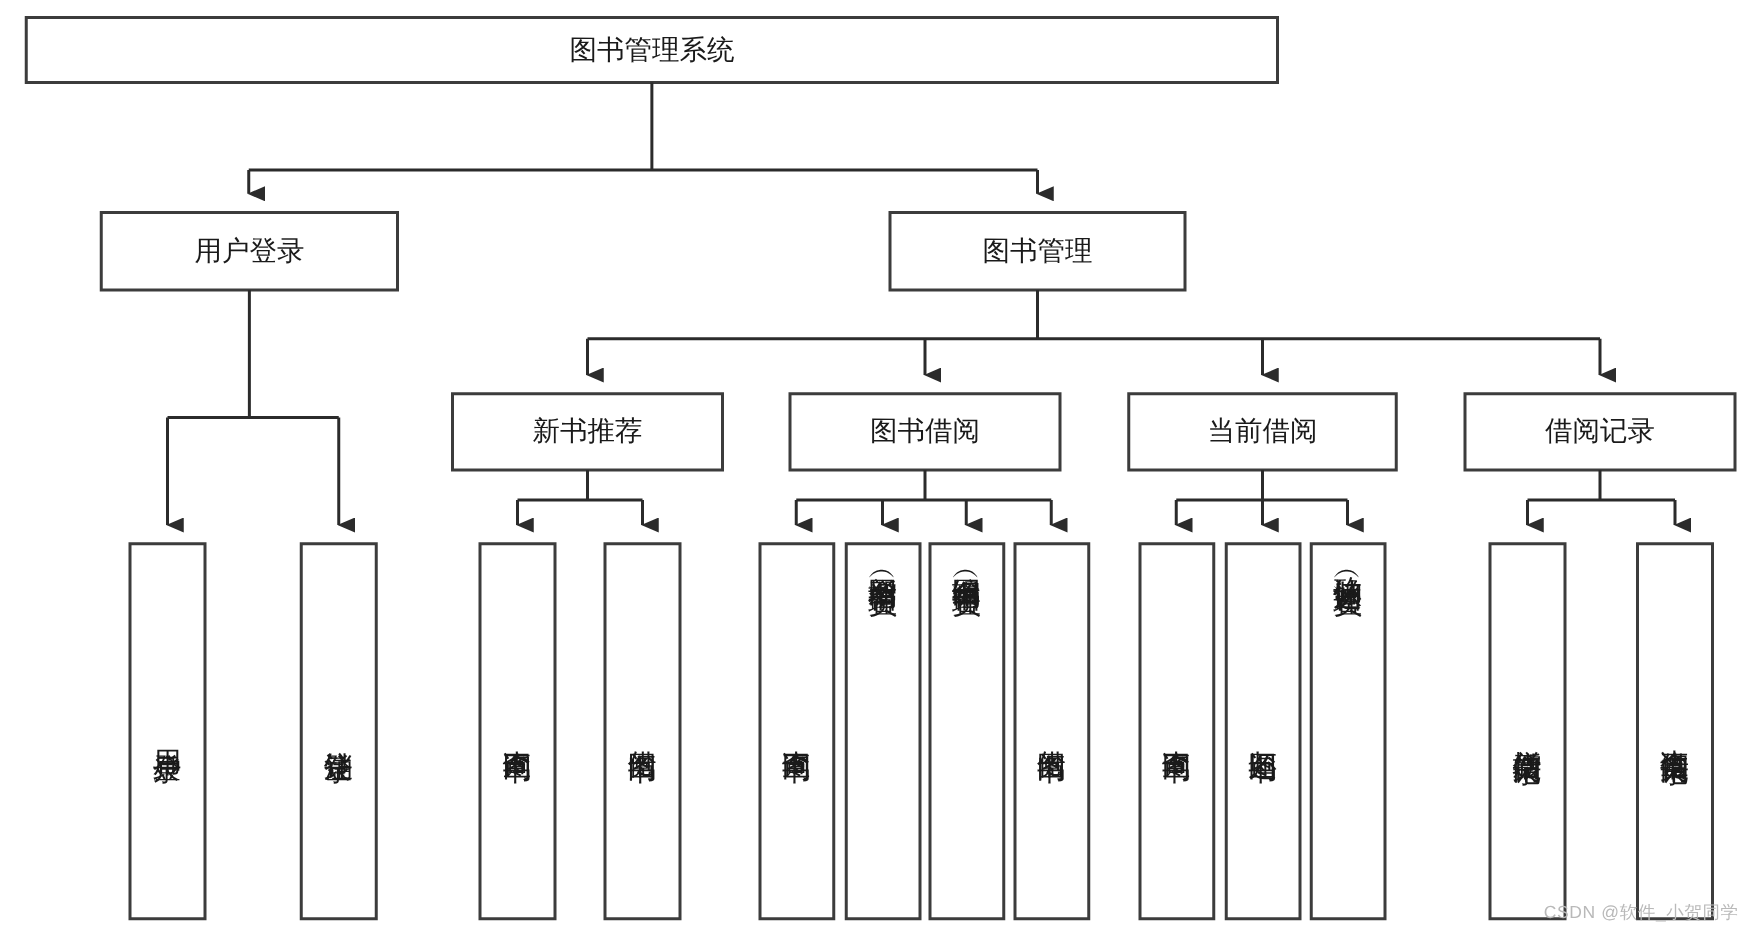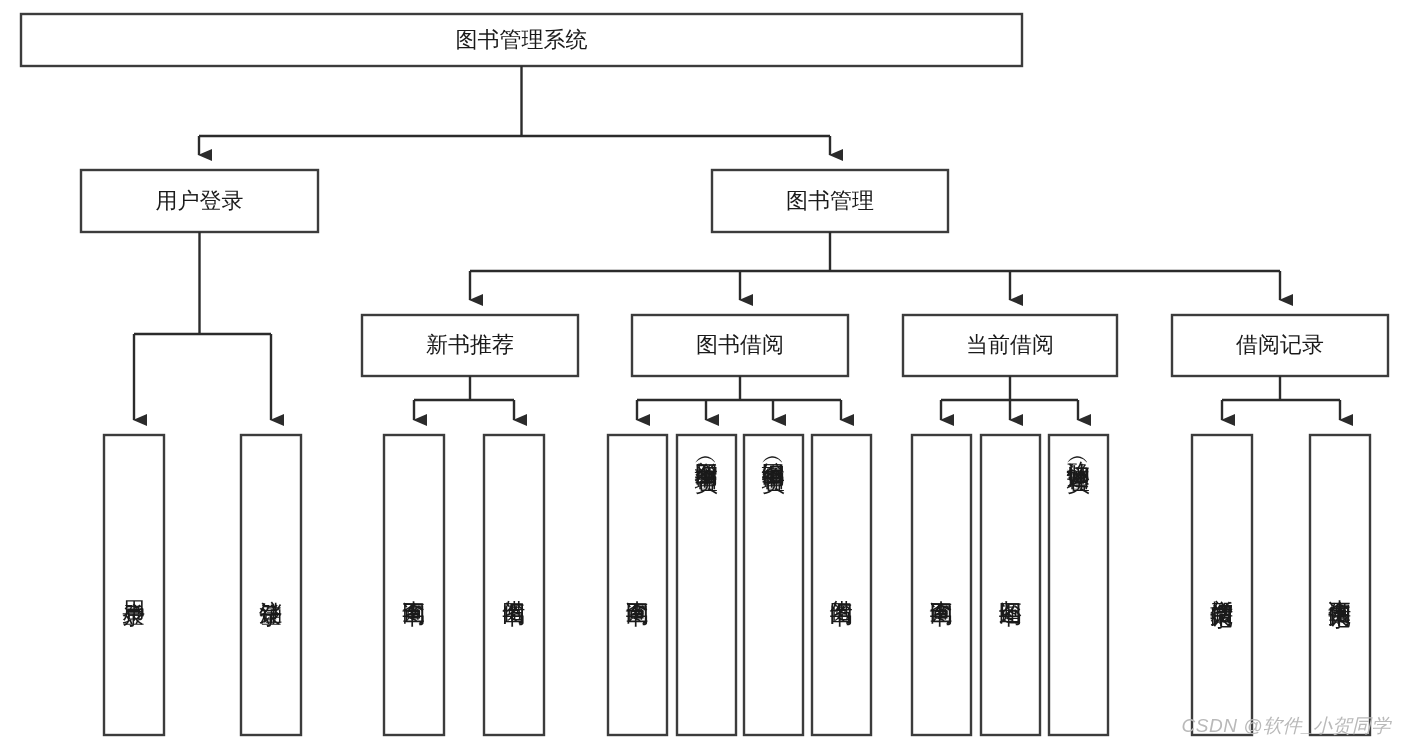--- a/index.html
+++ b/index.html
@@ -65,26 +65,25 @@
     letter-spacing: 1.5px;
     color: #1a1a1a;
     white-space: nowrap;
     text-align: center;
   }
   .watermark {
     position: absolute;
     right: 14px;
     bottom: 8px;
     font-family: "Liberation Sans", "DejaVu Sans", sans-serif;
-    font-size: 19px;
+    font-size: 14px;
     color: #b9b9b9;
     letter-spacing: 0.5px;
     white-space: nowrap;
     user-select: none;
-    font-style: italic;
   }
 </style>
 </head>
 <body>
 
 <div id="diagram-root">
 
   <svg id="diagram-svg" viewBox="0 0 1405 747">
     <defs>
       <marker id="arrow" viewBox="0 0 12 14" refX="6" refY="13" markerWidth="12" markerHeight="14" orient="auto-start-reverse" markerUnits="userSpaceOnUse">

